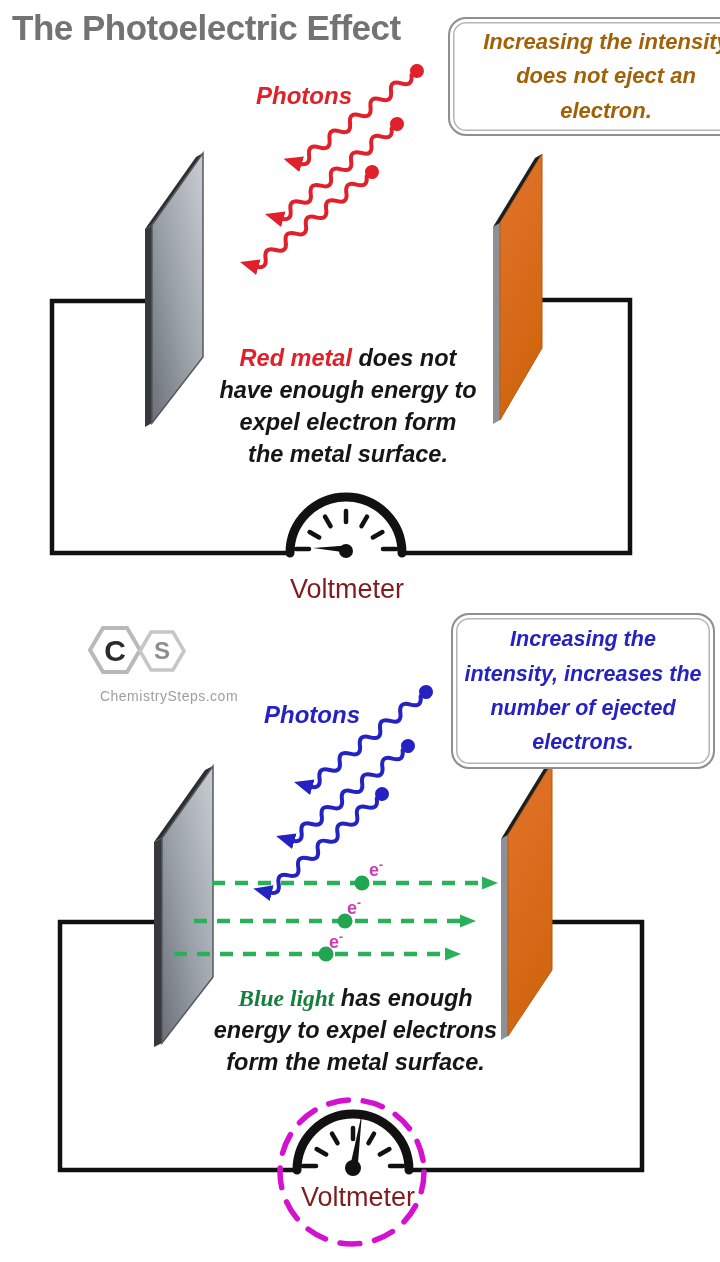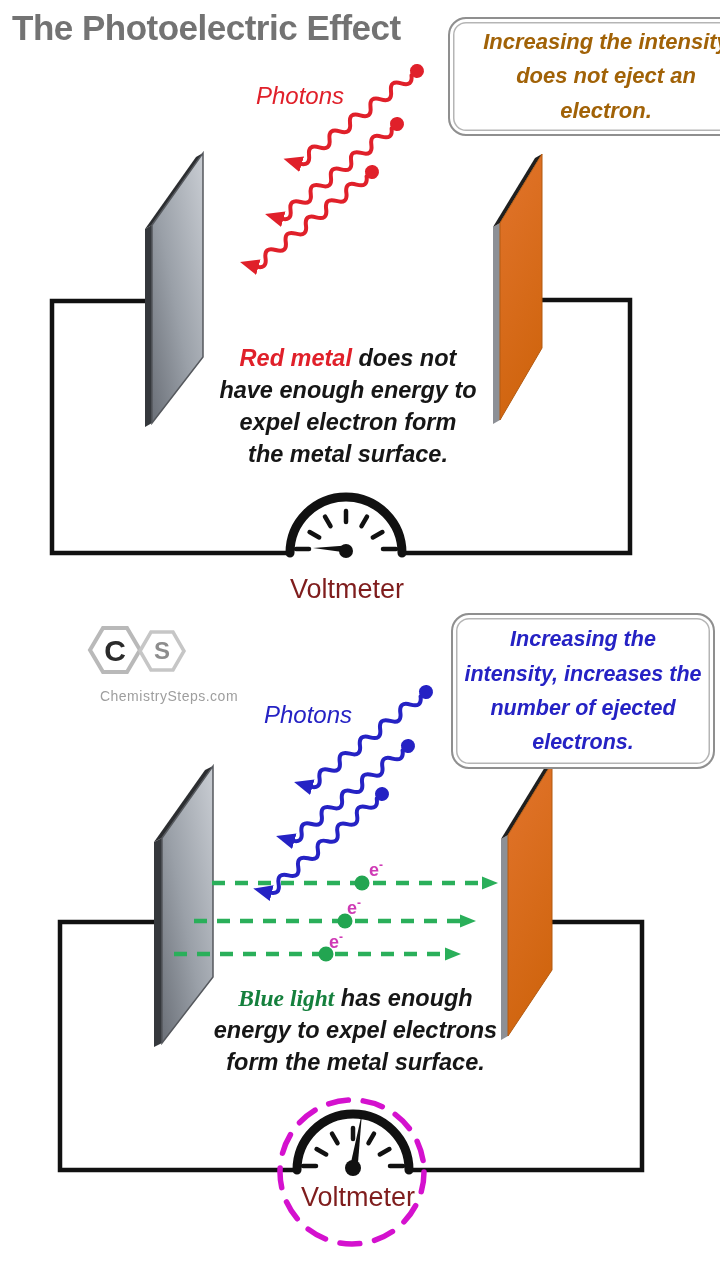--- a/index.html
+++ b/index.html
@@ -3,21 +3,21 @@
 <meta charset="utf-8">
 <style>
   html,body{margin:0;padding:0;background:#fff;}
   body{width:720px;height:1262px;position:relative;overflow:hidden;
        font-family:"Liberation Sans", sans-serif;color:#1a1a1a;}
   .abs{position:absolute;}
   svg.layer{position:absolute;left:0;top:0;z-index:1;}
   .txt{z-index:2;}
   .title{left:12px;top:8px;width:420px;font-size:35px;font-weight:700;
          letter-spacing:-0.5px;color:#737373;}
-  .photons{font-size:24px;font-weight:400;font-style:italic;}
+  .photons{font-size:24px;font-weight:700;font-style:italic;}
   .photons.red{left:256px;top:82px;color:#e0202a;}
   .photons.blue{left:264px;top:701px;color:#2522c4;}
   .callout{background:#fff;border:2px solid #8f8f8f;border-radius:18px;
            box-shadow:inset 0 0 0 3px #fff, inset 0 0 0 4.5px #b5b5b5;
            text-align:center;font-weight:700;font-style:italic;
            white-space:pre-line;display:flex;align-items:center;justify-content:center;}
   .callout.c1{left:448px;top:17px;width:264px;height:115px;color:#a16207;
               font-size:22px;line-height:1.55;padding-left:24px;}
   .callout.c2{left:451px;top:613px;width:260px;height:152px;color:#2522c4;
               font-size:21.5px;line-height:1.6;justify-content:center;}

